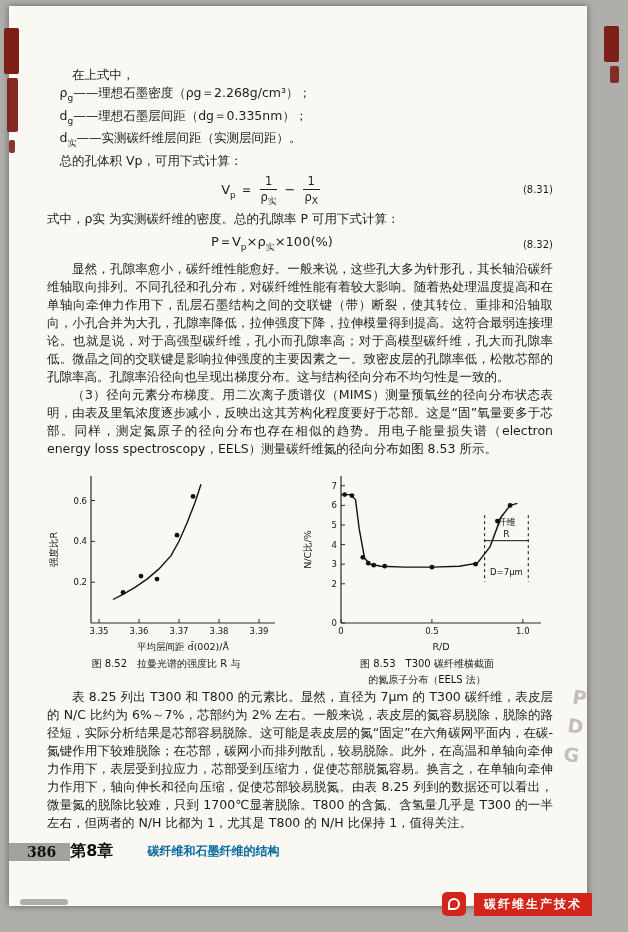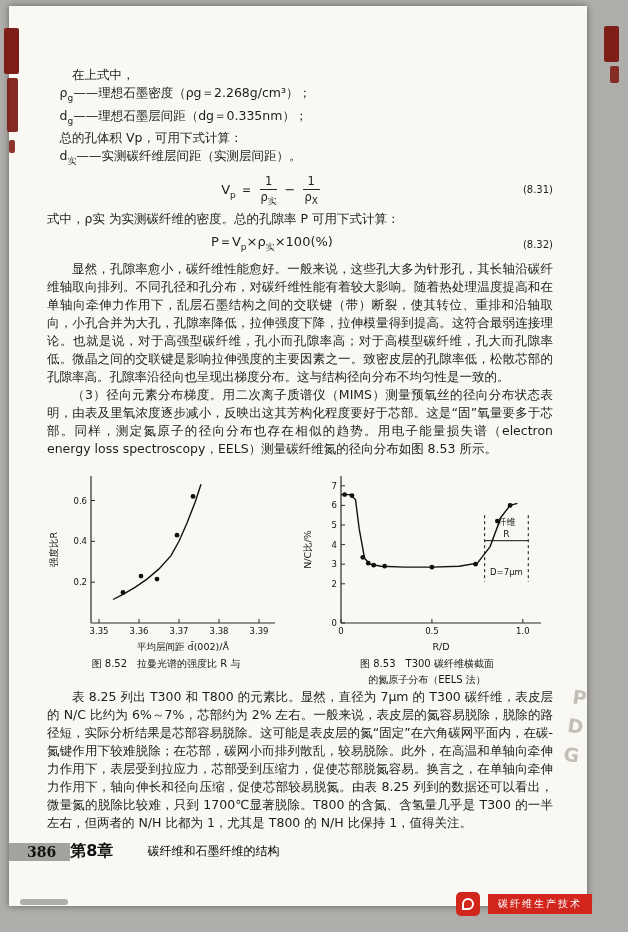--- a/index.html
+++ b/index.html
@@ -35,29 +35,29 @@
   .figure { display:flex; flex-direction:column; align-items:center; }
   .fig-caption { text-align:center; font-size:10px; line-height:16px; margin-top:3px; color:#161616; }
   .para3 { margin-top:0; }
   .footer { position:absolute; left:0; bottom:44px; display:flex; align-items:center; }
   .pagebar {
     background:#a3a29d; padding:1px 14px 1px 18px;
     font-family:"DejaVu Serif","Liberation Serif",serif;
     font-weight:bold; font-size:14px; color:#101010;
   }
   .chapter { font-weight:bold; font-size:16px; color:#111; }
-  .chapter-title { margin-left:10px; font-weight:normal; font-size:12px; color:#000000;padding-left:24px; }
+  .chapter-title { margin-left:10px; font-weight:bold; font-size:12px; color:#0369a1;padding-left:24px; }
   .banner { position:absolute; right:36px; bottom:16px; display:flex; align-items:center; gap:8px; }
   .banner-logo {
     width:24px; height:24px; background:#d2261c; border-radius:5px;
     display:flex; align-items:center; justify-content:center;
   }
   .banner-logo .ring { width:12px; height:12px; border:2px solid #fff; border-radius:50% 50% 50% 0; }
   .banner-box {
-    background:#d2261c; color:#fff; font-weight:normal; font-size:10px;
+    background:#d2261c; color:#fff; font-weight:bold; font-size:12px;
     padding:3px 10px; letter-spacing:2px; white-space:nowrap;
   }
   .mark { position:absolute; background:#7e1f17; border-radius:2px; }
   .m1 { left:4px;  top:28px;  width:15px; height:46px; }
   .m2 { left:7px;  top:78px;  width:11px; height:54px; opacity:.95; }
   .m3 { left:9px;  top:140px; width:6px;  height:13px; opacity:.9; }
   .m4 { left:604px; top:26px; width:15px; height:36px; }
   .m5 { left:610px; top:66px; width:9px;  height:17px; opacity:.9; }
   .smudge { position:absolute; left:20px; top:899px; width:48px; height:6px; background:#55524e; opacity:.45; border-radius:3px; }
   .watermark {
@@ -74,23 +74,23 @@
 <div class="paper">
 
   <div class="content">
 
     <p class="indent2">在上式中，</p>
 
     <p class="indent1"><span>ρ</span><sub class="sb">g</sub><span>——理想石墨密度（ρg＝2.268g/cm³）；</span></p>
 
     <p class="indent1"><span>d</span><sub class="sb">g</sub><span>——理想石墨层间距（dg＝0.335nm）；</span></p>
 
+    <p class="indent1"><span>d</span><sub class="sb">实</sub><span>——实测碳纤维层间距（实测层间距）。</span></p>
+
     <p class="indent1">总的孔体积 Vp，可用下式计算：</p>
-
-    <p class="indent1"><span>d</span><sub class="sb">实</sub><span>——实测碳纤维层间距（实测层间距）。</span></p>
 
     <div class="equation">
       <span class="eq-body">
         <span>V</span><sub class="sb">p</sub>
         <span>＝</span>
         <span class="frac"><span class="num">1</span><span class="den"><span>ρ</span><sub class="sb">实</sub></span></span>
         <span>−</span>
         <span class="frac"><span class="num">1</span><span class="den"><span>ρ</span><sub class="sb">X</sub></span></span>
       </span>
       <span class="eq-tag">(8.31)</span>

